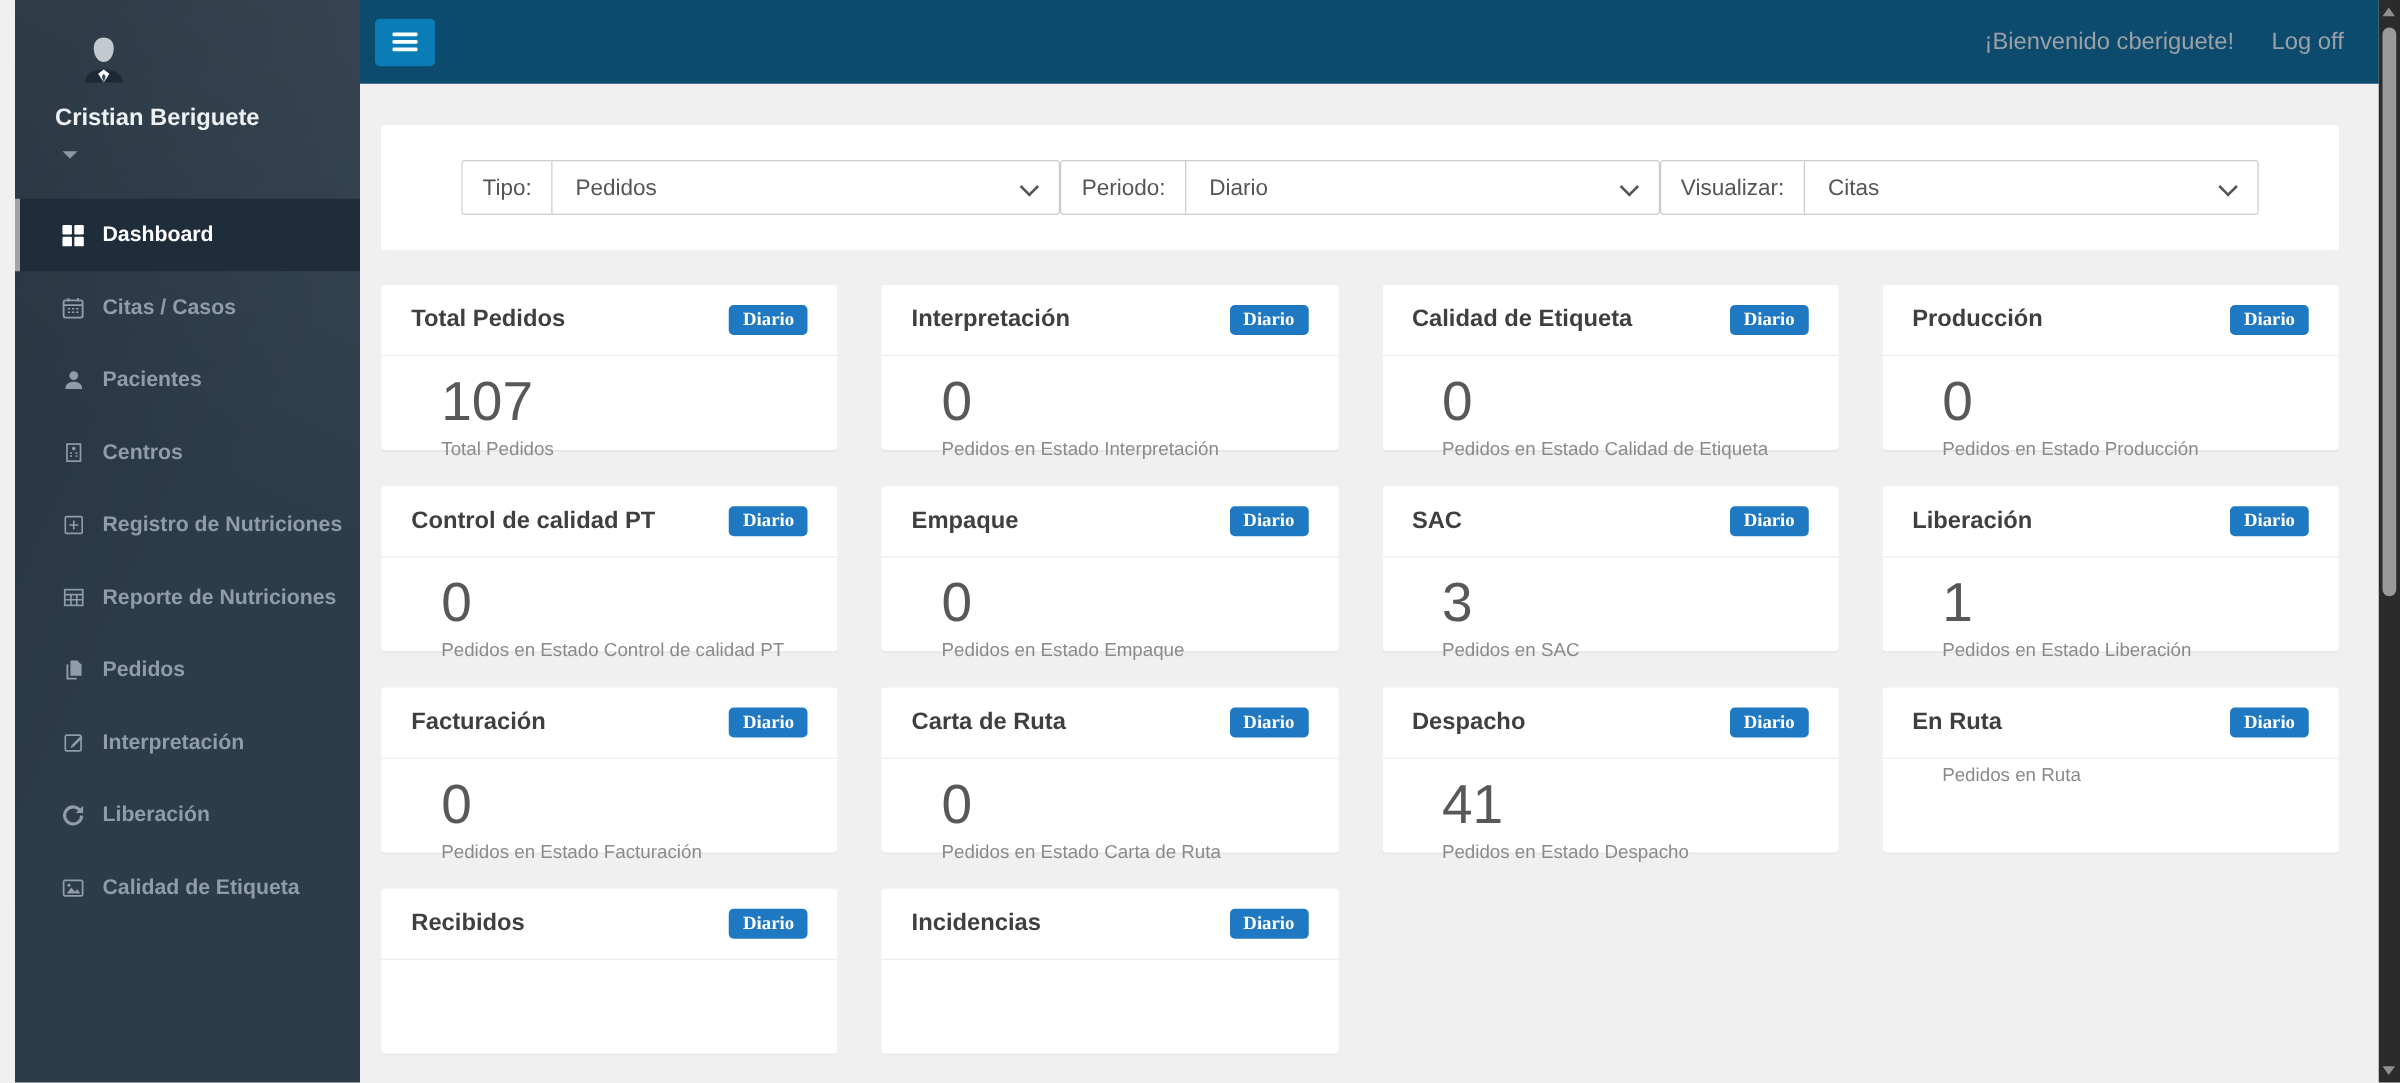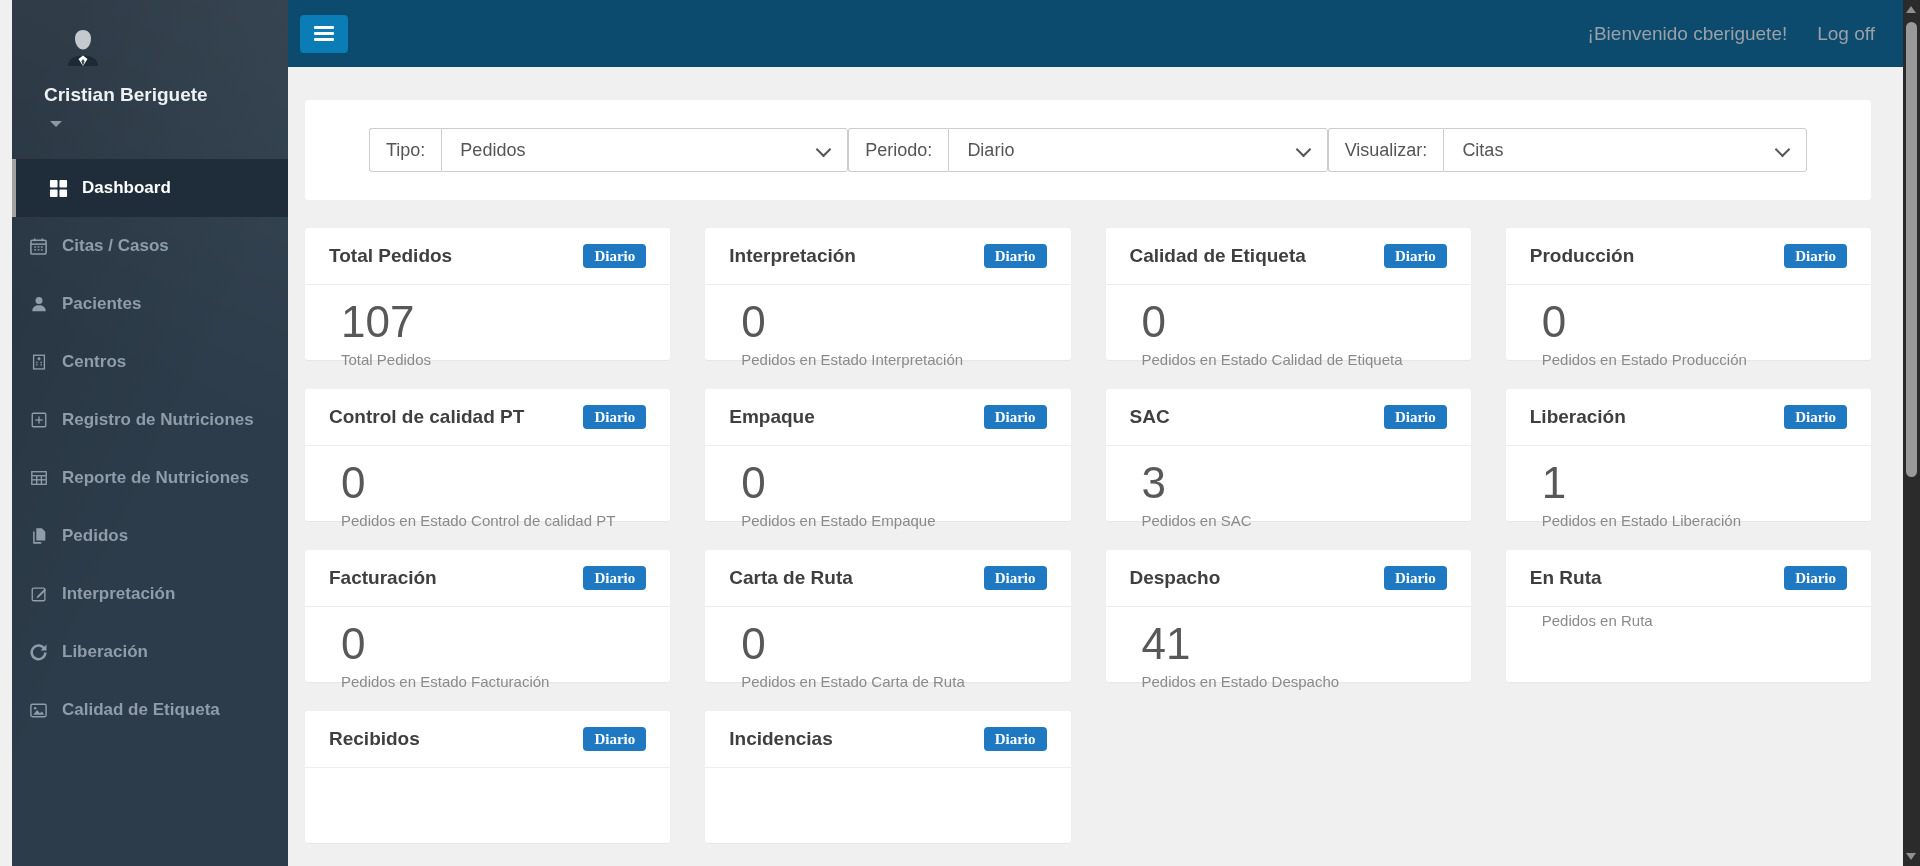--- a/index.html
+++ b/index.html
@@ -20,21 +20,21 @@
   }
   .user-panel{position:relative;padding:26px 0 0 32px;}
   .avatar{display:block;margin-left:16px;}
   .user-name{color:#eef1f3;font-weight:bold;font-size:19px;margin-top:12px;}
   .caret-down{
     width:0;height:0;border:6px solid transparent;border-top-color:#8c98a3;
     margin:15px 0 0 6px;cursor:pointer;
   }
   .nav{margin-top:26px;position:relative;}
   .nav-item{
-    display:flex;align-items:center;height:58px;padding-left:16px;
+    display:flex;align-items:center;height:58px;padding-left:36px;
     color:#8f9caa;font-weight:bold;font-size:17px;cursor:pointer;
   }
   .nav-item.active{
     background:#1f2d3a;border-left:4px solid #a3a3a3;padding-left:32px;color:#ffffff;
   }
   .nav-icon{width:21px;height:21px;margin-right:13px;display:flex;align-items:center;justify-content:center;flex:none;}
   .nav-icon svg{display:block;}
   
   .topbar{
     position:absolute;left:276px;top:0;right:17px;height:67px;background:#0c4a6e;
@@ -82,21 +82,21 @@
   .card{background:#fff;border-radius:3px;height:132px;box-shadow:0 1px 1px rgba(0,0,0,.04);}
   .card-header{
     display:flex;align-items:center;justify-content:space-between;
     padding:0 24px;height:57px;border-bottom:1px solid #ededee;box-sizing:border-box;
   }
   .card-title{font-size:19px;font-weight:bold;color:#3f3f41;}
   .badge{
     background:#1f79c2;color:#fff;font-family:"Liberation Serif", serif;
     font-weight:bold;font-size:15px;padding:3px 11px;border-radius:4px;line-height:1.2;
   }
-  .card-body{padding:2px 36px 0;}
+  .card-body{padding:2px 20px 0;margin-left:28px;}
   .card-value{font-size:44px;color:#58585a;margin-top:10px;line-height:1.15;}
   .card-sub{font-size:15px;color:#8a8a8c;margin-top:3px;}
   
   .scrollbar{position:absolute;right:0;top:0;width:17px;height:866px;background:#2b2b2b;z-index:5;}
   .scroll-up-arrow{
     position:absolute;top:6px;left:3px;width:0;height:0;
     border:5.5px solid transparent;border-bottom:7px solid #8f8f8f;border-top-width:0;cursor:pointer;
   }
   .scroll-thumb{
     position:absolute;top:22px;left:3px;width:11px;height:455px;

